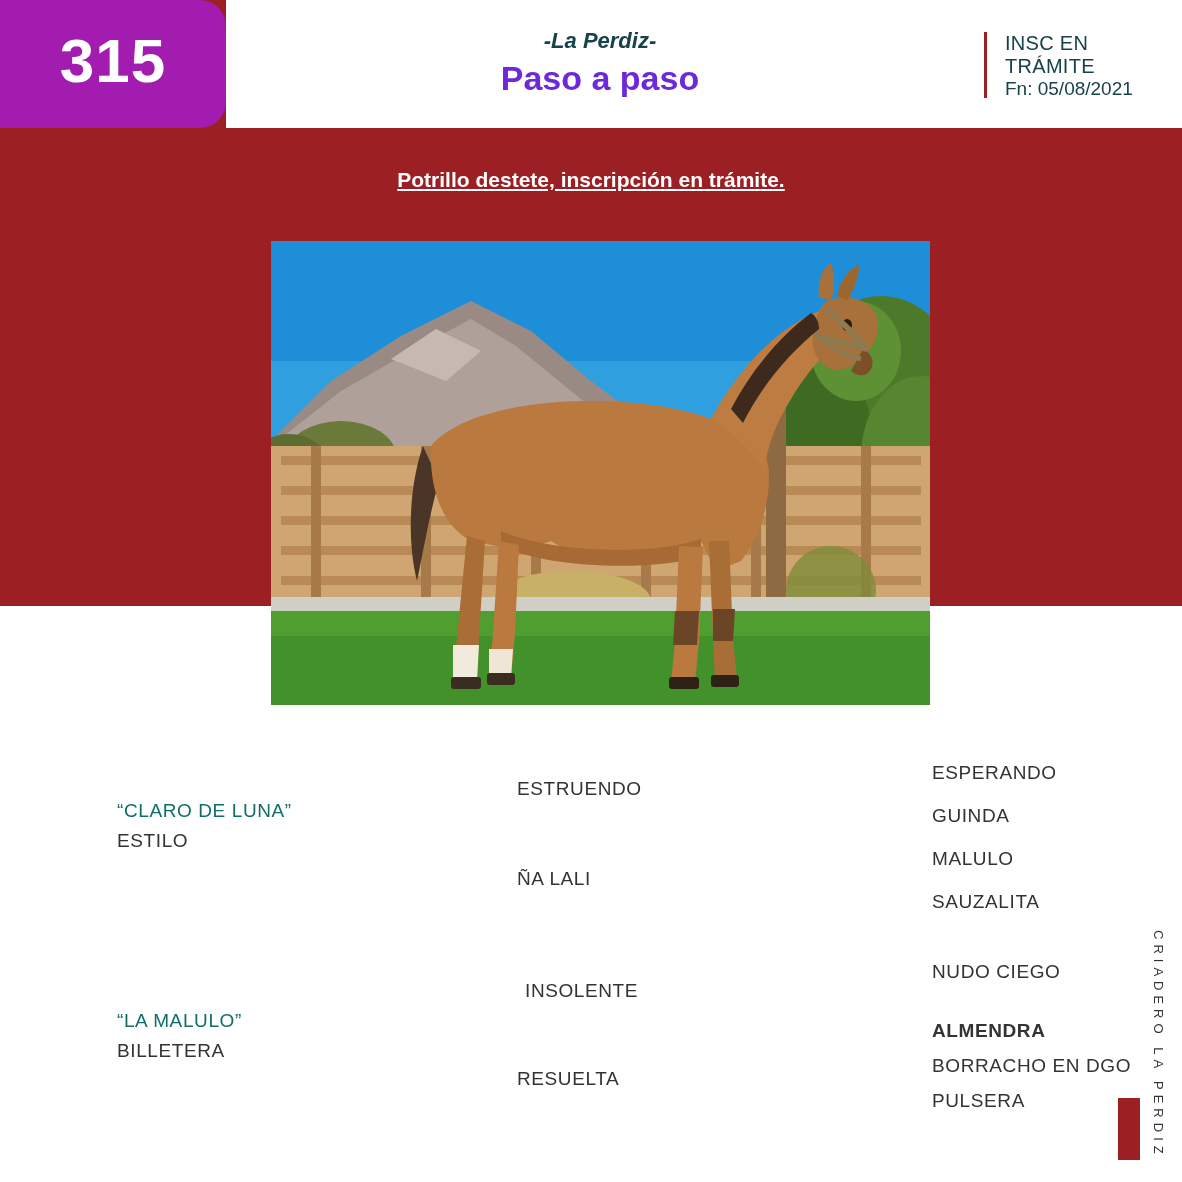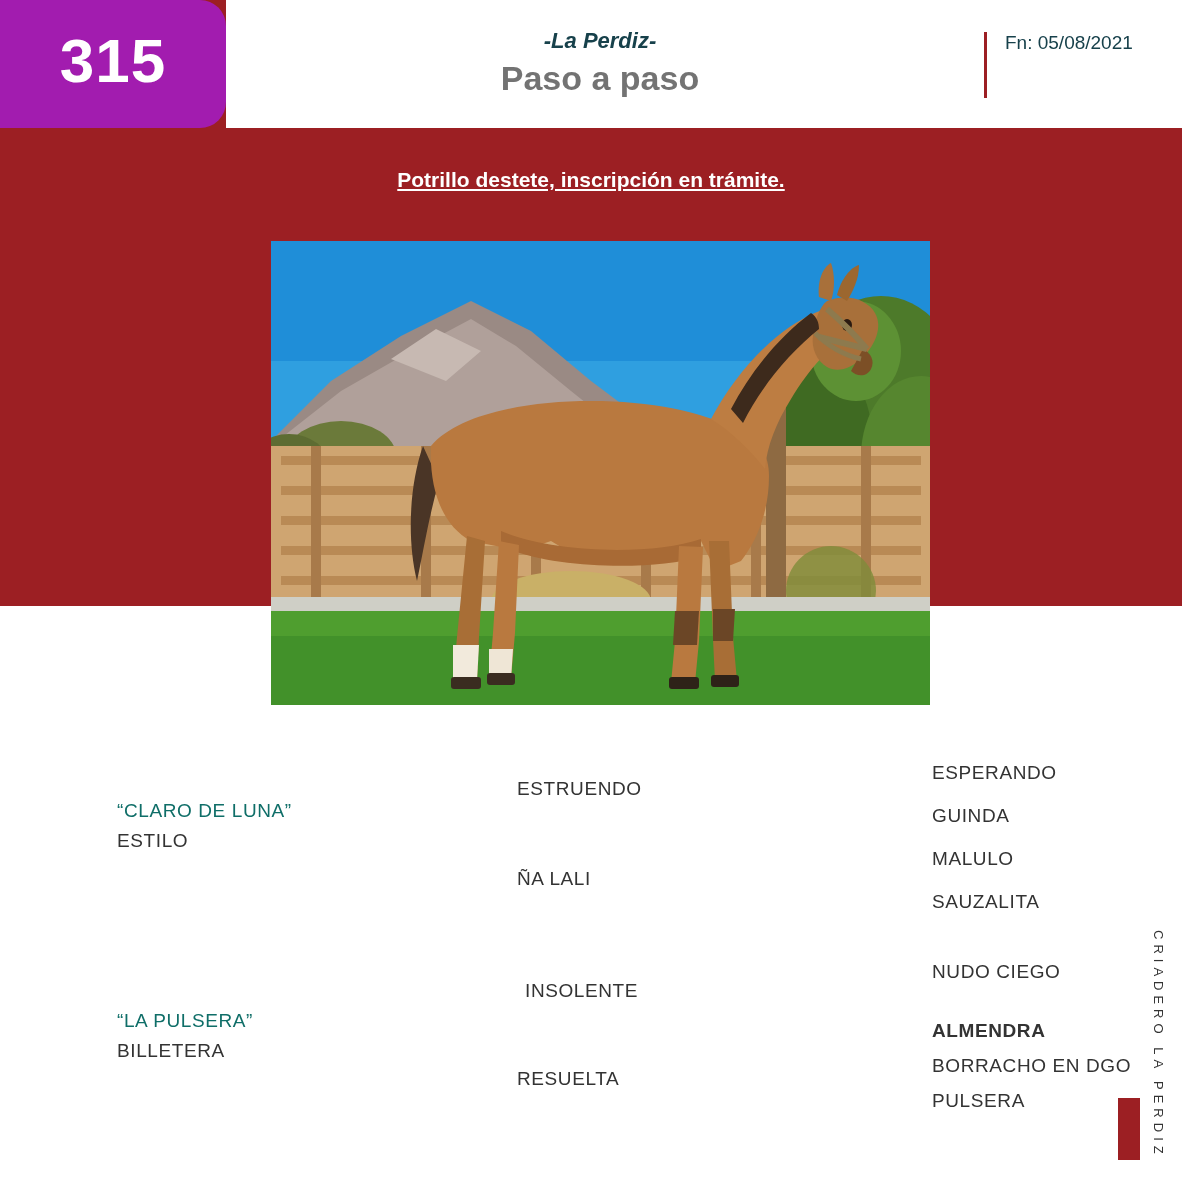--- a/index.html
+++ b/index.html
@@ -65,21 +65,21 @@
   .subtitle-name {
     font-style: italic;
     font-weight: bold;
     font-size: 22px;
     color: #17414b;
     line-height: 1.2;
   }
   .main-name {
     font-size: 34px;
     font-weight: bold;
-    color: #737373;
+    color: #6d28d9;
     margin-top: 4px;
     line-height: 1.2;
   }
 
   .status-block {
     position: absolute;
     left: 984px;
     top: 32px;
     border-left: 3px solid #9c1f23;
     padding-left: 18px;
@@ -190,20 +190,21 @@
 <div class="lot-tab">
   <span class="lot-number">315</span>
 </div>
 
 <div class="title-block">
   <div class="subtitle-name">-La Perdiz-</div>
   <div class="main-name">Paso a paso</div>
 </div>
 
 <div class="status-block">
+  <div class="status-line">INSC EN TRÁMITE</div>
   <div class="status-date">Fn: 05/08/2021</div>
 </div>
 
 <div class="red-panel"></div>
 <div class="desc">Potrillo destete, inscripción en trámite.</div>
 
 <div class="photo">
   <svg width="659" height="464" viewBox="0 0 659 464" xmlns="http://www.w3.org/2000/svg">
 
     <rect x="0" y="0" width="659" height="250" fill="#2f9fe0"></rect>
@@ -300,21 +301,21 @@
 </div>
 
 <div class="pedigree">
 
   <div class="ped-col col1">
     <div class="ped-entry" style="top:60px;left:0;">
       <div class="ped-quoted">“CLARO DE LUNA”</div>
       <div class="ped-name">ESTILO</div>
     </div>
     <div class="ped-entry" style="top:270px;left:0;">
-      <div class="ped-quoted">“LA PULSERA”</div>
+      <div class="ped-quoted">“LA MALULO”</div>
       <div class="ped-name">BILLETERA</div>
     </div>
   </div>
 
   <div class="ped-col col2">
     <div class="ped-simple ped-entry" style="top:38px;left:0;">ESTRUENDO</div>
     <div class="ped-simple ped-entry" style="top:128px;left:0;">ÑA LALI</div>
     <div class="ped-simple ped-entry" style="top:240px;left:8px;">INSOLENTE</div>
     <div class="ped-simple ped-entry" style="top:328px;left:0;">RESUELTA</div>
   </div>

